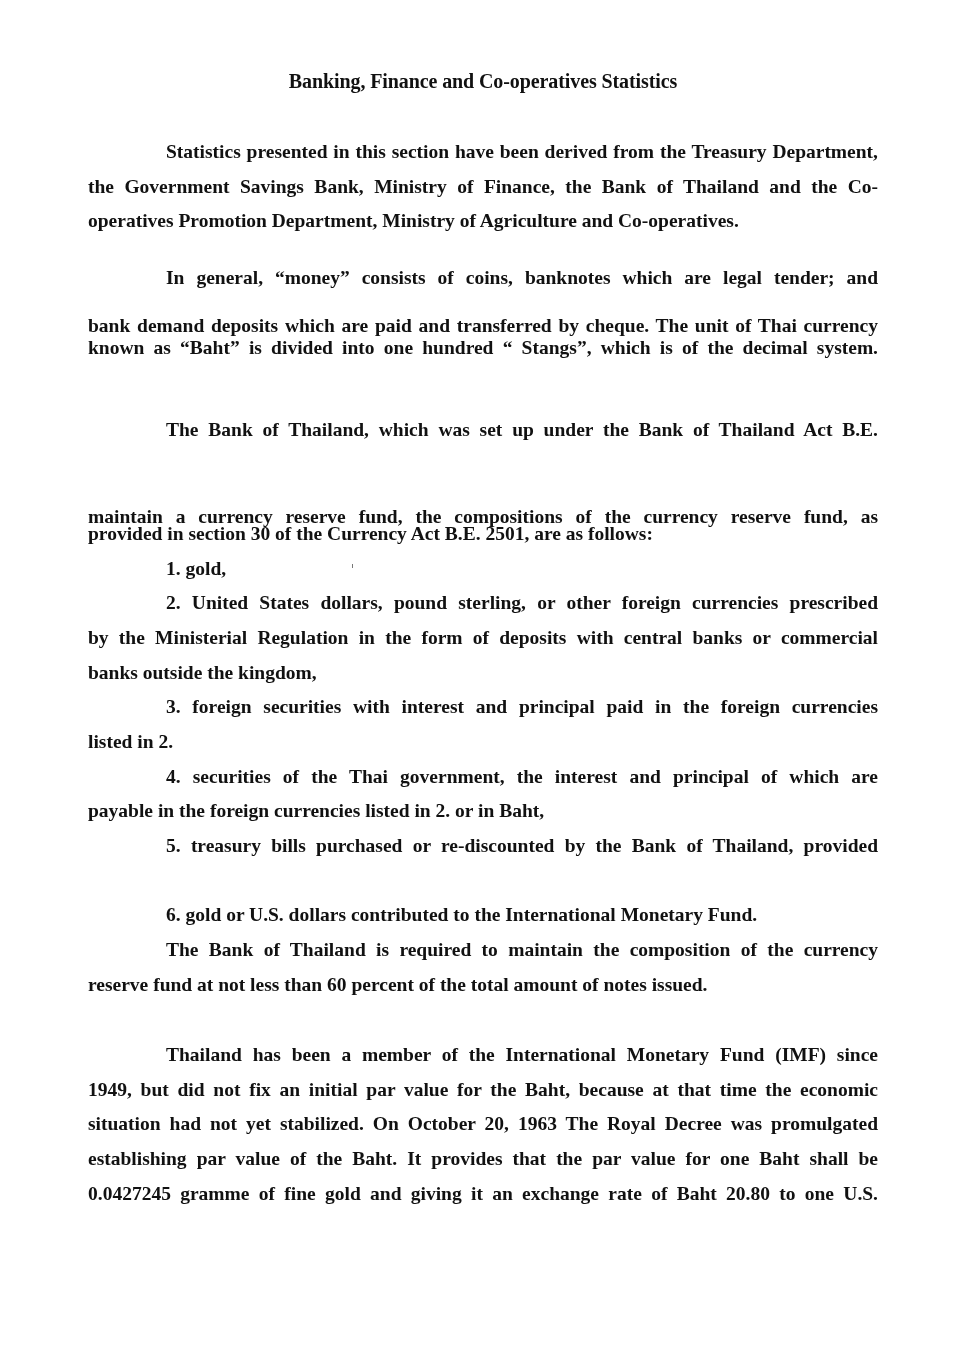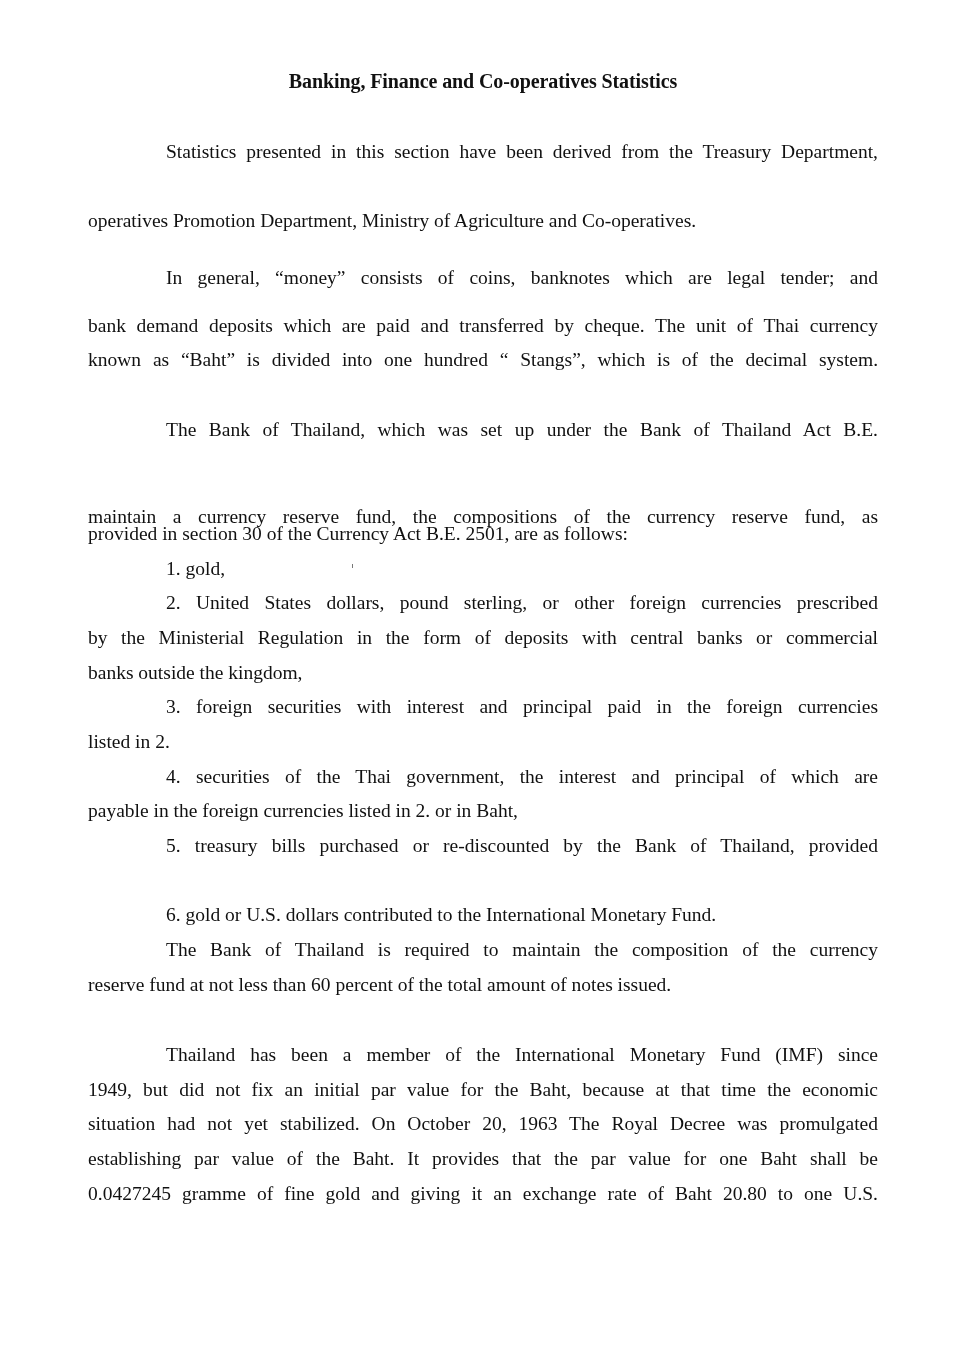--- a/index.html
+++ b/index.html
@@ -10,40 +10,41 @@
   }
   .page { position: absolute; left: 0; top: 0; width: 966px; height: 994px; border-radius: 8px; }
   .title {
     position: absolute; left: 0; width: 966px; top: 68px;
     text-align: center; font-weight: bold; font-size: 20px; line-height: 26px;
     letter-spacing: -0.1px;
   }
   .line {
     position: absolute; left: 88px; width: 790px;
     font-size: 19.5px; line-height: 24px; white-space: nowrap;
-    text-align: justify; text-align-last: justify;
+    text-align: justify; text-align-last: justify; font-weight: bold;
   }
   .line.indent { left: 166px; width: 712px; }
   .line.last { text-align-last: left; }
   .speck {
     position: absolute; left: 352px; top: 564px; width: 1px; height: 4px; background: #777;
   }
 </style>
 </head>
 <body>
 
 <div class="page">
   <div class="title">Banking, Finance and Co-operatives Statistics</div>
 
   <div class="line indent" style="top:140px">Statistics presented in this section have been derived from the Treasury Department,</div>
+  <div class="line" style="top:175px">the Government Savings Bank, Ministry of Finance, the Bank of Thailand and the Co-</div>
   <div class="line last" style="top:209px">operatives Promotion Department, Ministry of Agriculture and Co-operatives.</div>
 
   <div class="line indent" style="top:266px">In general, “money” consists of coins, banknotes which are legal tender; and</div>
   <div class="line" style="top:314px">bank demand deposits which are paid and transferred by cheque. The unit of Thai currency</div>
-  <div class="line" style="top:348px">known as “Baht” is divided into one hundred “ Stangs”, which is of the decimal system.</div>
+  <div class="line" style="top:336px">known as “Baht” is divided into one hundred “ Stangs”, which is of the decimal system.</div>
 
   <div class="line indent" style="top:418px">The Bank of Thailand, which was set up under the Bank of Thailand Act B.E.</div>
   <div class="line" style="top:505px">maintain a currency reserve fund, the compositions of the currency reserve fund, as</div>
   <div class="line last" style="top:522px">provided in section 30 of the Currency Act B.E. 2501, are as follows:</div>
 
   <div class="line indent last" style="top:557px">1. gold,</div>
   <div class="speck"></div>
   <div class="line indent" style="top:591px">2. United States dollars, pound sterling, or other foreign currencies prescribed</div>
   <div class="line" style="top:626px">by the Ministerial Regulation in the form of deposits with central banks or commercial</div>
   <div class="line last" style="top:661px">banks outside the kingdom,</div>

